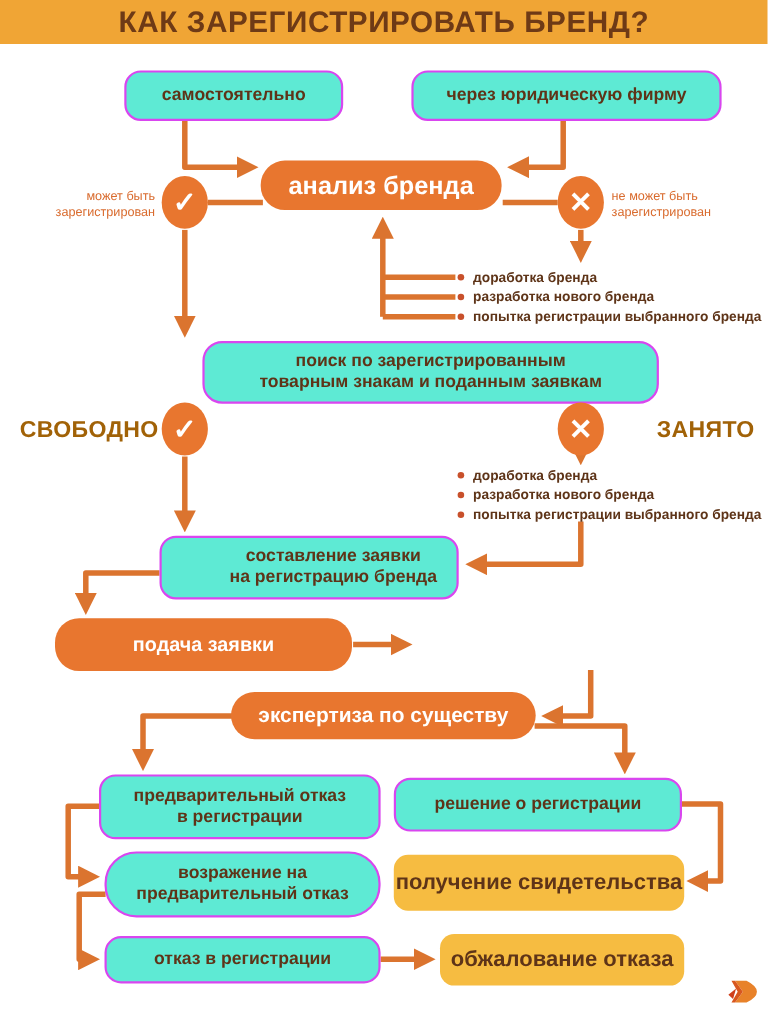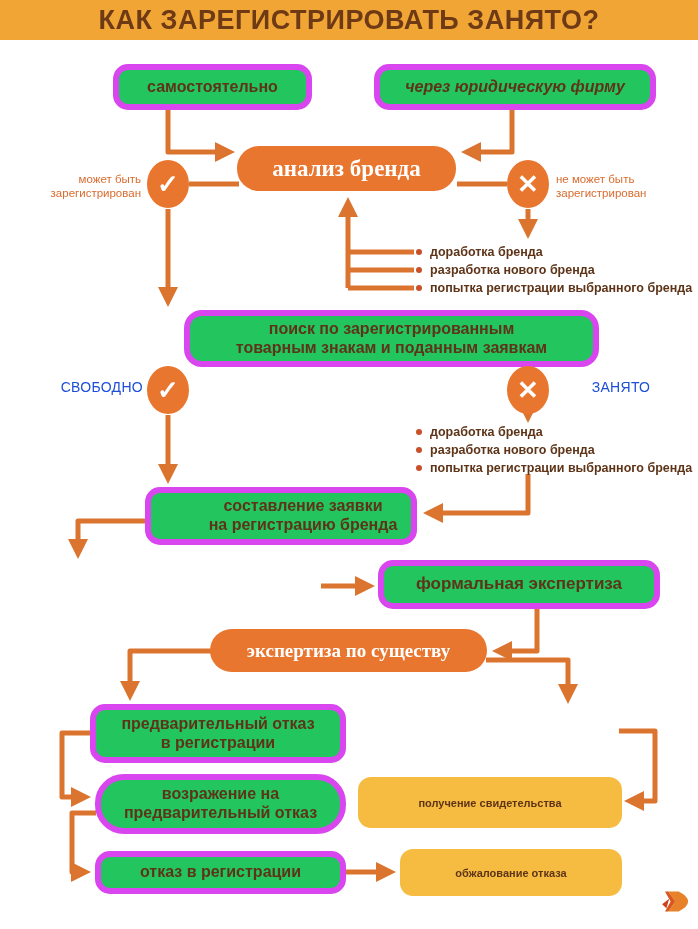--- a/index.html
+++ b/index.html
@@ -12,34 +12,34 @@
     background:#F0A535;display:flex;align-items:center;justify-content:center;
   }
   .band .title{
     color:#6E3A16;font-size:27px;font-weight:bold;letter-spacing:.5px;white-space:nowrap;
   }
   svg.flow{position:absolute;left:0;top:0;z-index:0;}
   .node{
     position:absolute;z-index:2;display:flex;align-items:center;justify-content:center;
     text-align:center;font-weight:bold;color:#5E3418;box-sizing:border-box;
   }
-  .white-box{background:#22c55e;border:6px solid #d946ef;border-radius:15px;font-size:16px;line-height:1.18;}
-  .orange-box{background:#E8762F;color:#fff;border-radius:22px;font-family:Liberation Serif, serif;}
-  .yellow-box{background:#F6BC41;border-radius:13px;font-size:11px;}
+  .white-box{background:#5eead4;border:2px solid #d946ef;border-radius:15px;font-size:16px;line-height:1.18;}
+  .orange-box{background:#E8762F;color:#fff;border-radius:22px;}
+  .yellow-box{background:#F6BC41;border-radius:13px;font-size:20px;}
   .ml{white-space:pre-line;}
   .circle{
     position:absolute;z-index:3;width:42px;height:48px;border-radius:50%;
     background:#E8762F;color:#fff;display:flex;align-items:center;justify-content:center;
     font-size:26px;font-weight:900;line-height:1;
   }
   .side-label{
     position:absolute;z-index:2;font-size:11.5px;font-weight:normal;color:#D96B2E;line-height:1.25;
   }
   .verdict{
-    position:absolute;z-index:2;font-size:14px;font-weight:normal;color:#1d4ed8;letter-spacing:.3px;
+    position:absolute;z-index:2;font-size:21px;font-weight:bold;color:#a16207;letter-spacing:.3px;
   }
   .opts{
     position:absolute;z-index:2;margin:0;padding:0;list-style:none;
   }
   .opts li{
     height:18px;display:flex;align-items:center;gap:8px;
     font-size:12.5px;font-weight:bold;color:#5E3418;white-space:nowrap;
   }
   .opts li::before{
     content:"";width:6px;height:6px;border-radius:50%;background:#C8502B;flex:0 0 auto;
@@ -77,25 +77,25 @@
       <path d="M212,651 L130,651 L130,695" marker-end="url(#arw)"></path>
       <path d="M486,660 L568,660 L568,698" marker-end="url(#arw)"></path>
       <path d="M91,733 L62,733 L62,797 L85,797" marker-end="url(#arw)"></path>
       <path d="M96,813 L72,813 L72,872 L85,872" marker-end="url(#arw)"></path>
       <path d="M619,731 L655,731 L655,801 L630,801" marker-end="url(#arw)"></path>
       <path d="M346,872 L390,872" marker-end="url(#arw)"></path>
     </g>
   </svg>
 
   <div class="band">
-    <div class="title">КАК ЗАРЕГИСТРИРОВАТЬ ЗАНЯТО?</div>
+    <div class="title">КАК ЗАРЕГИСТРИРОВАТЬ БРЕНД?</div>
   </div>
 
   <div class="node white-box" style="left:113px;top:64px;width:199px;height:46px;">самостоятельно</div>
-  <div class="node white-box" style="left:374px;top:64px;width:282px;height:46px;font-style:italic;">через юридическую фирму</div>
+  <div class="node white-box" style="left:374px;top:64px;width:282px;height:46px;">через юридическую фирму</div>
 
   <div class="node orange-box" style="left:237px;top:146px;width:219px;height:45px;font-size:23px;">анализ бренда</div>
 
   <div class="circle" style="left:147px;top:160px;">
     <span>✓</span>
   </div>
   <div class="side-label ml" style="left:8px;top:172px;width:133px;text-align:right;">может быть
 зарегистрирован</div>
 
   <div class="circle" style="left:507px;top:160px;">
@@ -114,37 +114,38 @@
 товарным знакам и поданным заявкам</div>
 
   <div class="circle" style="left:147px;top:366px;">
     <span>✓</span>
   </div>
   <div class="verdict" style="left:18px;top:379px;width:125px;text-align:right;">СВОБОДНО</div>
 
   <div class="circle" style="left:507px;top:366px;">
     <span>✕</span>
   </div>
-  <div class="verdict" style="left:556px;top:379px;width:130px;text-align:center;">ЗАНЯТО</div>
+  <div class="verdict" style="left:556px;top:379px;width:130px;text-align:right;">ЗАНЯТО</div>
 
   <ul class="opts" style="left:416px;top:423px;">
     <li>доработка бренда</li>
     <li>разработка нового бренда</li>
     <li>попытка регистрации выбранного бренда</li>
   </ul>
 
   <div class="node white-box ml" style="left:145px;top:487px;width:272px;height:58px;padding-left:44px;">составление заявки
 на регистрацию бренда</div>
 
-  <div class="node white-box" style="left:378px;top:560px;width:282px;height:49px;font-size:17px;">формальная экспертиза</div>
+  <div class="node orange-box" style="left:50px;top:562px;width:270px;height:48px;font-size:18px;">подача заявки</div>
 
   <div class="node orange-box" style="left:210px;top:629px;width:277px;height:43px;font-size:19px;">экспертиза по существу</div>
 
   <div class="node white-box ml" style="left:90px;top:704px;width:256px;height:59px;">предварительный отказ
 в регистрации</div>
+  <div class="node white-box" style="left:358px;top:707px;width:262px;height:49px;">решение о регистрации</div>
 
   <div class="node white-box ml" style="left:95px;top:774px;width:251px;height:60px;border-radius:29px;">возражение на
 предварительный отказ</div>
   <div class="node yellow-box" style="left:358px;top:777px;width:264px;height:51px;">получение свидетельства</div>
 
   <div class="node white-box" style="left:95px;top:851px;width:251px;height:43px;">отказ в регистрации</div>
   <div class="node yellow-box" style="left:400px;top:849px;width:222px;height:47px;">обжалование отказа</div>
 
   <svg class="logo" width="34" height="34" viewBox="0 0 36 36">
     <path d="M13 7 L24 7 Q34 12 34 17.5 Q34 23 24 28 L13 28 L20.5 17.5 Z" fill="#E8822A"></path>

